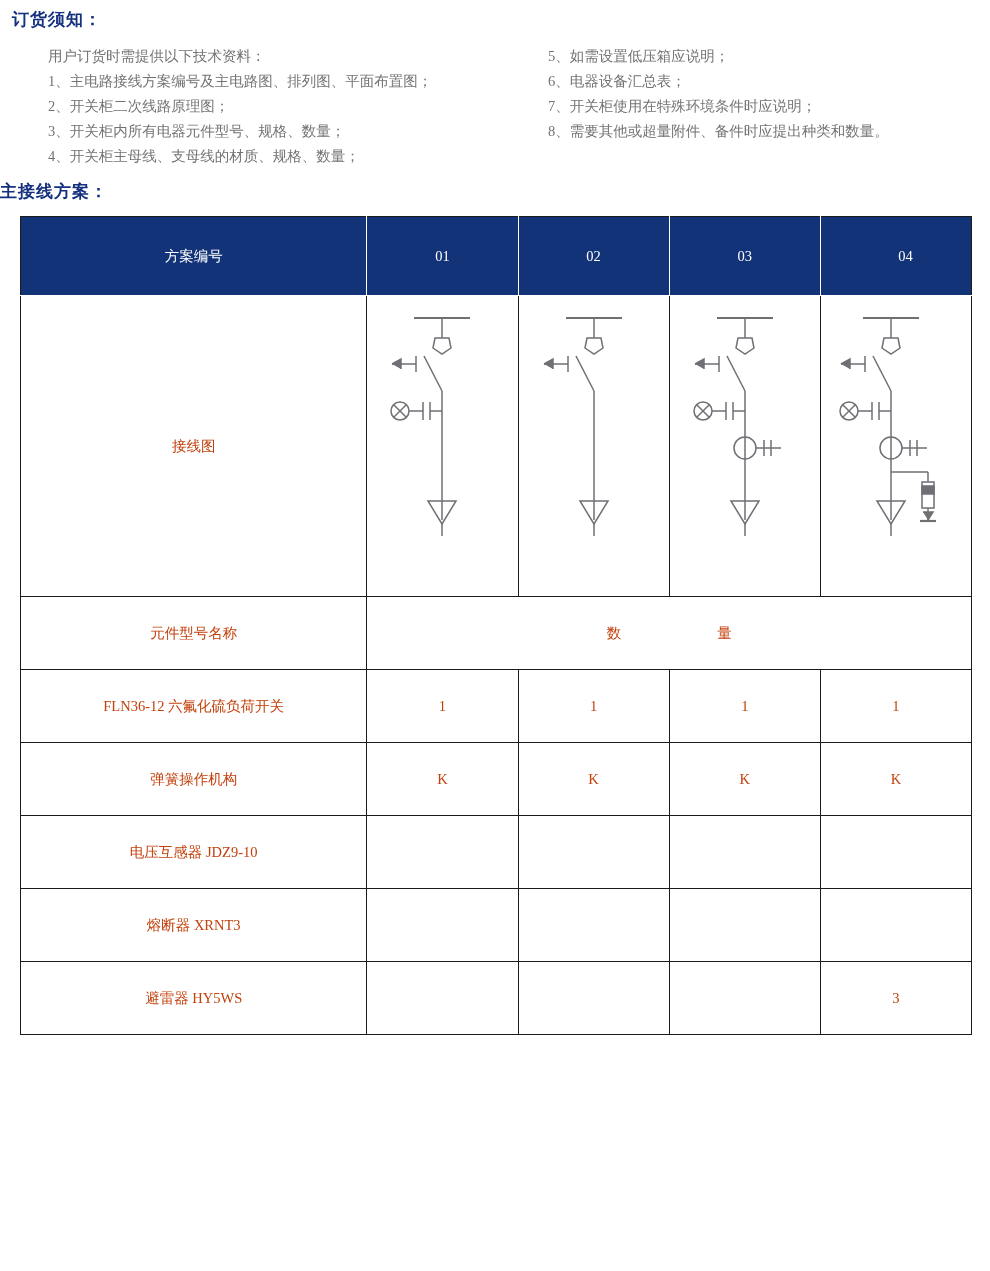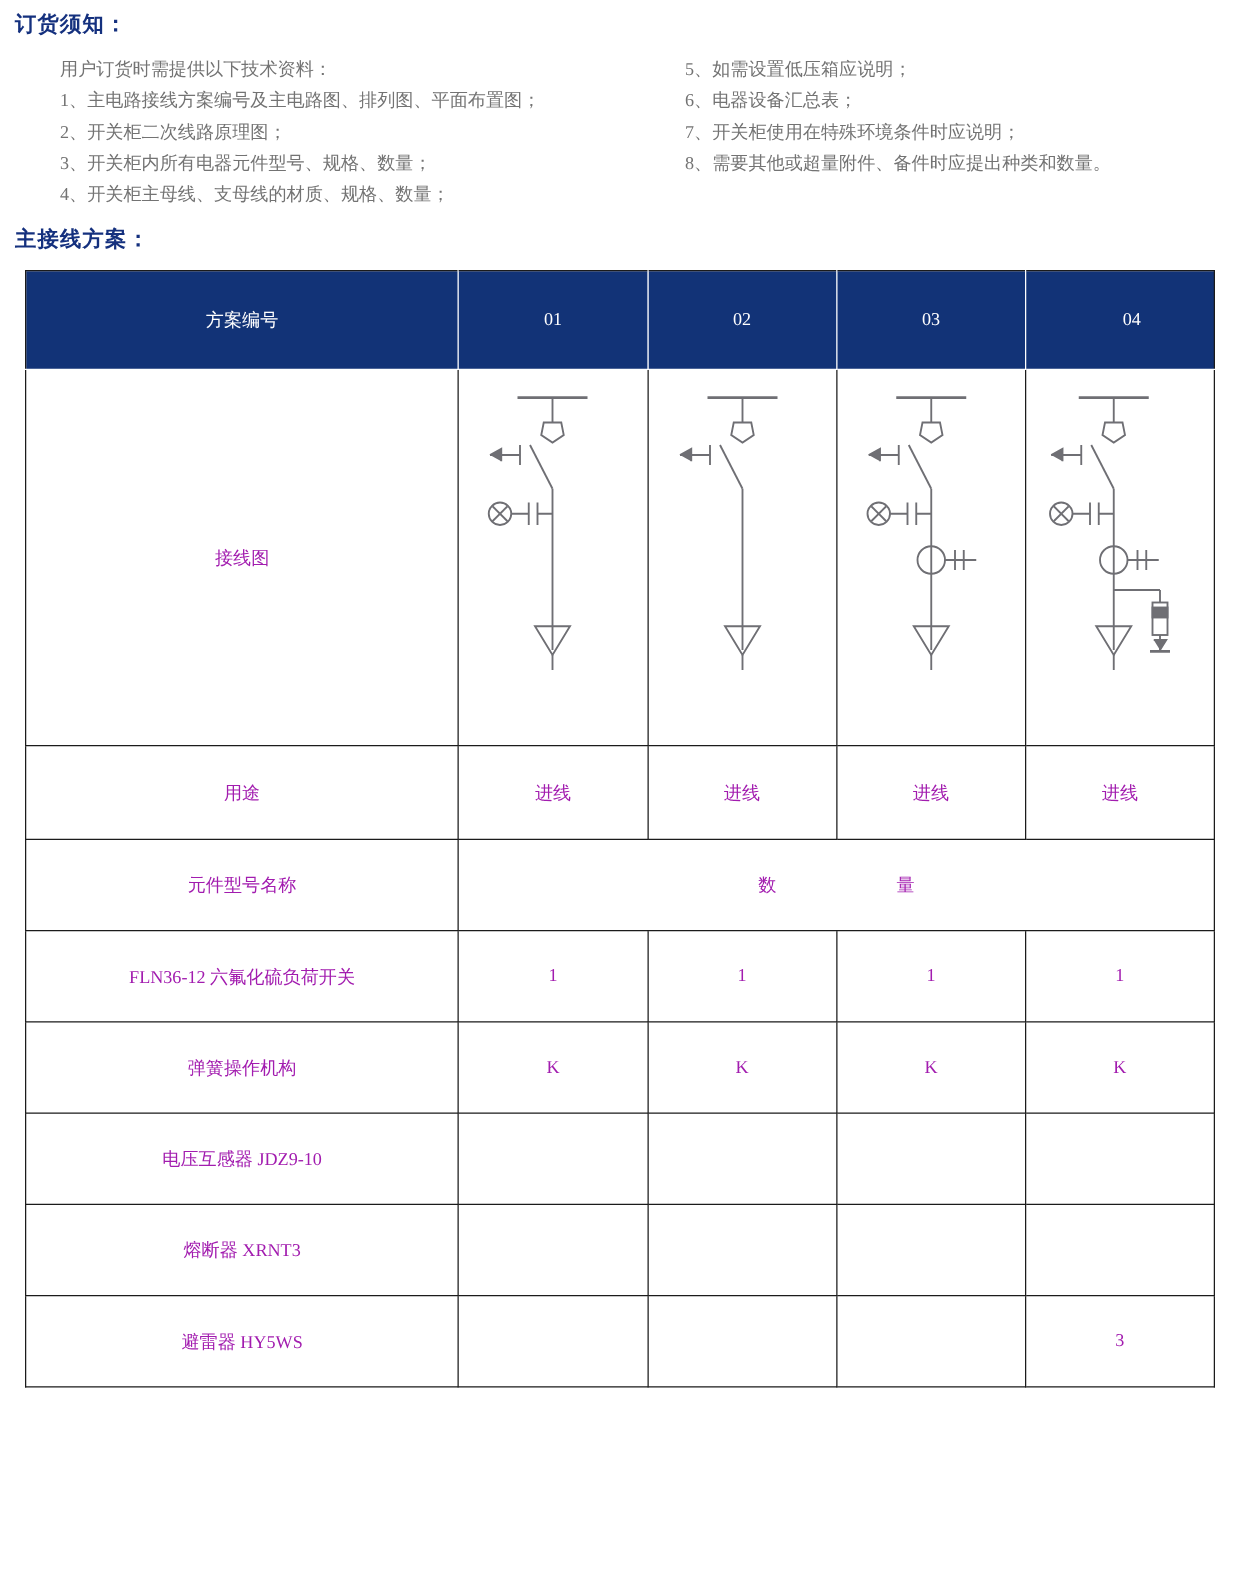--- a/index.html
+++ b/index.html
@@ -20,21 +20,21 @@
   .sec-heading {
     position: absolute;
     font-family: "DejaVu Sans", "Liberation Sans", sans-serif;
     font-weight: bold;
     font-size: 17px;
     color: #14307e;
     letter-spacing: 1px;
     white-space: nowrap;
   }
   #order-heading { left: 12px; top: 8px; }
-  #scheme-heading { left: 12px; top: 180px; }
+  #scheme-heading { left: 0; top: 180px; }
 
   
   .notes {
     position: absolute;
     top: 44px;
     font-size: 14.5px;
     line-height: 25px;
     color: #737373;
     white-space: nowrap;
   }
@@ -49,21 +49,21 @@
     top: 216px;
     width: 952px;
     border-collapse: collapse;
     table-layout: fixed;
   }
   #scheme-table td {
     border: 1.6px solid #1b1b1b;
     text-align: center;
     vertical-align: middle;
     font-size: 14.5px;
-    color: #a21caf;
+    color: #c2410c;
     padding: 0;
   }
   
   #scheme-table tr.head td {
     background: #123377;
     color: #ffffff;
     border: 1.6px solid #ffffff;
     height: 78px;
     font-size: 14.5px;
   }
@@ -252,27 +252,20 @@
           <line x1="97" y1="212" x2="97" y2="224"></line>
           <polyline class="filled" points="92,216 102,216 97,224"></polyline>
           <line class="thick" x1="89" y1="225" x2="105" y2="225"></line>
           <polygon points="46,205 74,205 60,228"></polygon>
           <line x1="60" y1="228" x2="60" y2="240"></line>
         </svg>
       </div>
     </td>
   </tr>
 
-  <tr class="use-row">
-    <td>用途</td>
-    <td>进线</td>
-    <td>进线</td>
-    <td>进线</td>
-    <td>进线</td>
-  </tr>
 
   <tr class="qty-row">
     <td>元件型号名称</td>
     <td colspan="4" class="qty-label-cell">
       <div class="qty-inner">
         <span>数</span>
         <span>量</span>
       </div>
     </td>
   </tr>

